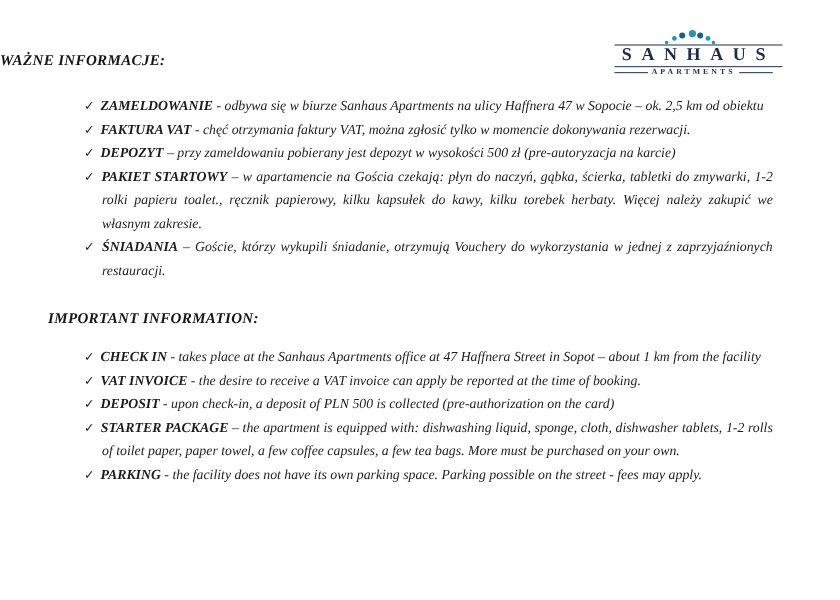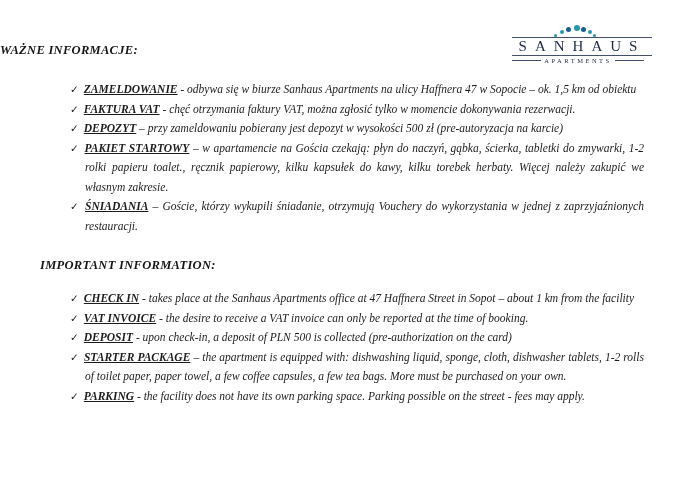--- a/index.html
+++ b/index.html
@@ -10,20 +10,21 @@
     overflow: hidden;
     font-family: "Liberation Serif", serif;
     font-style: italic;
     color: #1c1c1c;
   }
 
   
   .logo {
     position: absolute; top: 24px; right: 56px; width: 132px;
     font-style: normal;
+    font-weight: bold;
   }
   .dots { position: relative; height: 13px; }
   .dot { position: absolute; border-radius: 50%; display: block; }
   .logo-name {
     text-align: center;
     font-size: 15px;
     letter-spacing: 8px;
     margin-right: -8px;
     color: #1e2a45;
     border-top: 1px solid #44506b;
@@ -68,21 +69,21 @@
     text-align: justify;
     padding-left: 15px;
     text-indent: -15px;
   }
   .check {
     font-style: normal;
     font-size: 10.5px;
     margin-right: 5px;
     color: #222222;
   }
-  .term { font-weight: bold; text-decoration: underline; }
+  .term { font-weight: bold; }
 </style>
 </head>
 <body>
 
 <div class="page">
 
   <div class="logo">
     <div class="dots">
       <i class="dot" style="left:42px;  top:9.5px; width:3px; height:3px; background:#2795ab"></i>
       <i class="dot" style="left:47.5px;top:5.5px; width:4px; height:4px; background:#2795ab"></i>
@@ -94,30 +95,30 @@
     </div>
     <div class="logo-name">SANHAUS</div>
     <div class="logo-sub">
         <span>APARTMENTS</span>
       </div>
   </div>
 
   <h2 class="title title1">WAŻNE INFORMACJE:</h2>
 
   <div class="list list1">
-    <p class="item"><span class="check">✓</span><span class="term">ZAMELDOWANIE</span> <span class="rest">- odbywa się w biurze Sanhaus Apartments na ulicy Haffnera 47 w Sopocie – ok. 1,5 km od obiektu</span></p>
+    <p class="item"><span class="check">✓</span><span class="term">ZAMELDOWANIE</span> <span class="rest">- odbywa się w biurze Sanhaus Apartments na ulicy Haffnera 47 w Sopocie – ok. 2,5 km od obiektu</span></p>
     <p class="item"><span class="check">✓</span><span class="term">FAKTURA VAT</span> <span class="rest">- chęć otrzymania faktury VAT, można zgłosić tylko w momencie dokonywania rezerwacji.</span></p>
     <p class="item"><span class="check">✓</span><span class="term">DEPOZYT</span> <span class="rest">– przy zameldowaniu pobierany jest depozyt w wysokości 500 zł (pre-autoryzacja na karcie)</span></p>
     <p class="item"><span class="check">✓</span><span class="term">PAKIET STARTOWY</span> <span class="rest">– w apartamencie na Gościa czekają: płyn do naczyń, gąbka, ścierka, tabletki do zmywarki, 1-2 rolki papieru toalet., ręcznik papierowy, kilku kapsułek do kawy, kilku torebek herbaty. Więcej należy zakupić we własnym zakresie.</span></p>
     <p class="item"><span class="check">✓</span><span class="term">ŚNIADANIA</span> <span class="rest">– Goście, którzy wykupili śniadanie, otrzymują Vouchery do wykorzystania w jednej z zaprzyjaźnionych restauracji.</span></p>
   </div>
 
   <h2 class="title title2">IMPORTANT INFORMATION:</h2>
 
   <div class="list list2">
     <p class="item"><span class="check">✓</span><span class="term">CHECK IN</span> <span class="rest">- takes place at the Sanhaus Apartments office at 47 Haffnera Street in Sopot – about 1 km from the facility</span></p>
-    <p class="item"><span class="check">✓</span><span class="term">VAT INVOICE</span> <span class="rest">- the desire to receive a VAT invoice can only be reported at the time of booking.</span></p>
+    <p class="item"><span class="check">✓</span><span class="term">VAT INVOICE</span> <span class="rest">- the desire to receive a VAT invoice can apply be reported at the time of booking.</span></p>
     <p class="item"><span class="check">✓</span><span class="term">DEPOSIT</span> <span class="rest">- upon check-in, a deposit of PLN 500 is collected (pre-authorization on the card)</span></p>
     <p class="item"><span class="check">✓</span><span class="term">STARTER PACKAGE</span> <span class="rest">– the apartment is equipped with: dishwashing liquid, sponge, cloth, dishwasher tablets, 1-2 rolls of toilet paper, paper towel, a few coffee capsules, a few tea bags. More must be purchased on your own.</span></p>
     <p class="item"><span class="check">✓</span><span class="term">PARKING</span> <span class="rest">- the facility does not have its own parking space. Parking possible on the street - fees may apply.</span></p>
   </div>
 
 </div>
 
 </body></html>

